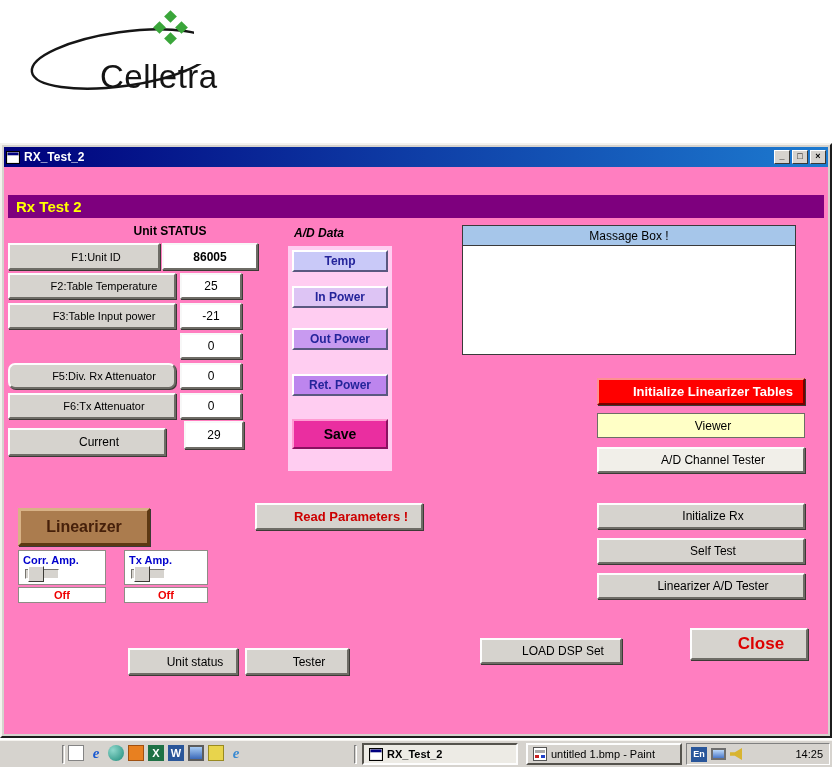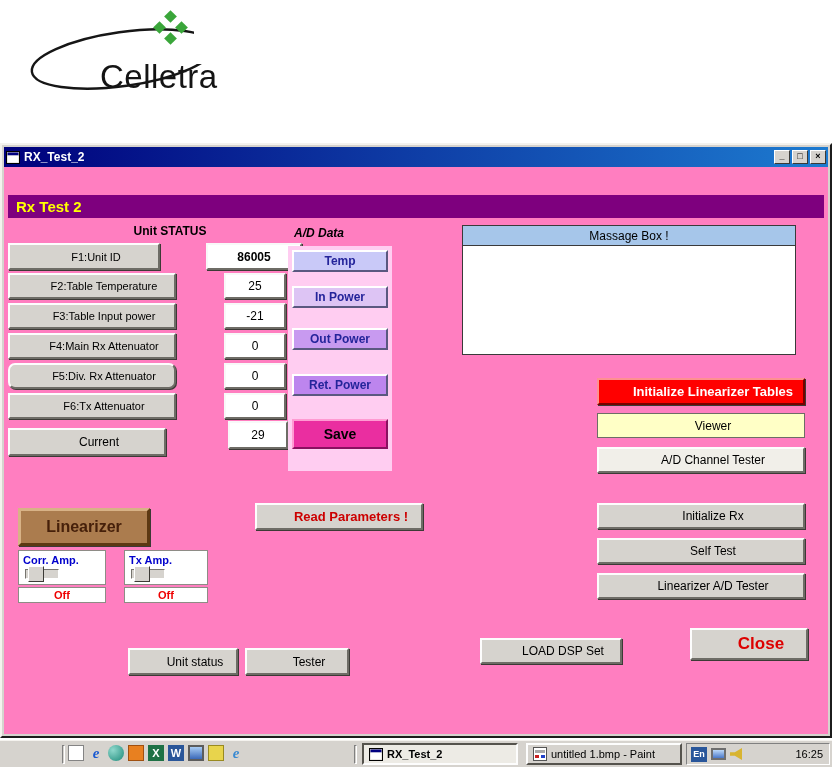--- a/index.html
+++ b/index.html
@@ -17,21 +17,21 @@
   #titlebar .title { color:#fff; font-weight:bold; font-size:12px; margin-left:4px; flex:1; white-space:nowrap; }
   .tb-btn { width:16px; height:14px; background:#d6d3ce; border:1px solid; border-color:#fff #3c3a36 #3c3a36 #fff;
     font-size:9px; line-height:11px; text-align:center; font-weight:bold; margin-left:2px; color:#000; }
   #client { position:relative; background:#ff7ec0; height:567px; width:824px; }
 
   
   .btn { position:absolute; background:#d6d3ce; border:2px solid; border-color:#fdfdfd #6e6c66 #6e6c66 #fdfdfd;
     box-shadow:1px 1px 0 #3c3a36; display:flex; align-items:center; justify-content:center;
     font-size:12px; color:#000; text-align:center;padding-left:24px; }
   .val { position:absolute; background:#fff; border:2px solid; border-color:#f8f8f8 #6e6c66 #6e6c66 #f8f8f8;
-    box-shadow:1px 1px 0 #3c3a36; display:flex; align-items:center; justify-content:center; font-size:12px;margin-left:44px; }
+    box-shadow:1px 1px 0 #3c3a36; display:flex; align-items:center; justify-content:center; font-size:12px; }
 
   
   #page-header { position:absolute; left:4px; top:28px; width:816px; height:23px; background:#7e007e;
     color:#ffff00; font-weight:bold; font-size:15px; line-height:23px; padding-left:8px; }
 
   
   #unit-status-header { position:absolute; left:96px; top:57px; width:140px; text-align:center;
     font-weight:bold; font-size:12px; color:#000; }
   #f1-label { left:4px; top:76px; width:152px; height:27px; font-size:11px; }
   #f1-value { left:158px; top:76px; width:96px; height:27px; font-weight:bold; }
@@ -170,21 +170,20 @@
       <div id="page-header">Rx Test 2</div>
 
       <div id="unit-status-header">Unit STATUS</div>
 
       <div class="btn" id="f1-label">F1:Unit ID</div>
       <div class="val" id="f1-value">86005</div>
       <div class="btn" id="f2-label">F2:Table Temperature</div>
       <div class="val" id="f2-value">25</div>
       <div class="btn" id="f3-label">F3:Table Input power</div>
       <div class="val" id="f3-value">-21</div>
-      <div class="btn" id="f4-label">F4:Main Rx Attenuator</div>
       <div class="val" id="f4-value">0</div>
       <div class="btn" id="f5-label">F5:Div. Rx Attenuator</div>
       <div class="val" id="f5-value">0</div>
       <div class="btn" id="f6-label">F6:Tx Attenuator</div>
       <div class="val" id="f6-value">0</div>
       <div class="btn" id="current-label">Current</div>
       <div class="val" id="current-value">29</div>
 
       <div id="ad-header">A/D Data</div>
       <div id="ad-strip"></div>
@@ -278,17 +277,17 @@
         <rect x="2" y="8" width="4" height="3" fill="#c82020"></rect>
         <rect x="8" y="8" width="4" height="3" fill="#2040c8"></rect>
       </svg>
       <span>untitled 1.bmp - Paint</span>
     </div>
 
     <div id="tray">
       <span class="tray-en">En</span>
       <span class="tray-display"></span>
       <span class="tray-vol"></span>
-      <span class="tray-time">16:25</span>
+      <span class="tray-time">14:25</span>
     </div>
   </div>
 
 </div>
 
 </body></html>

